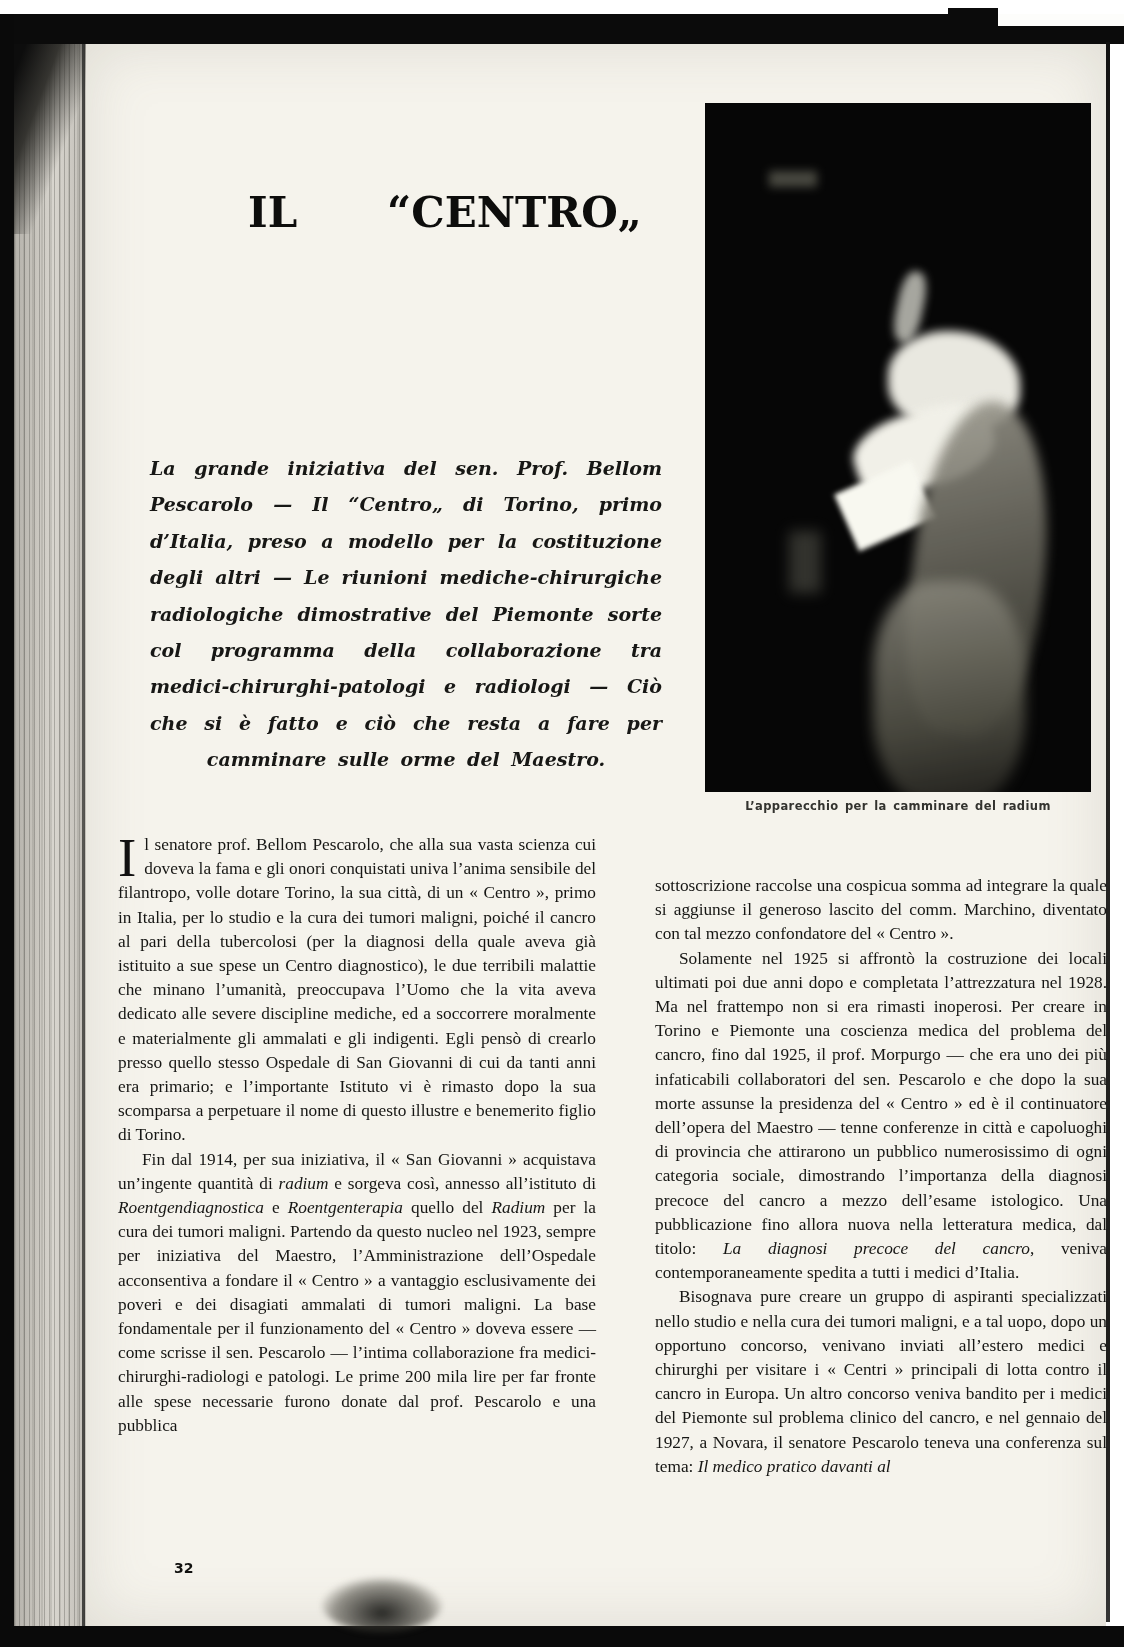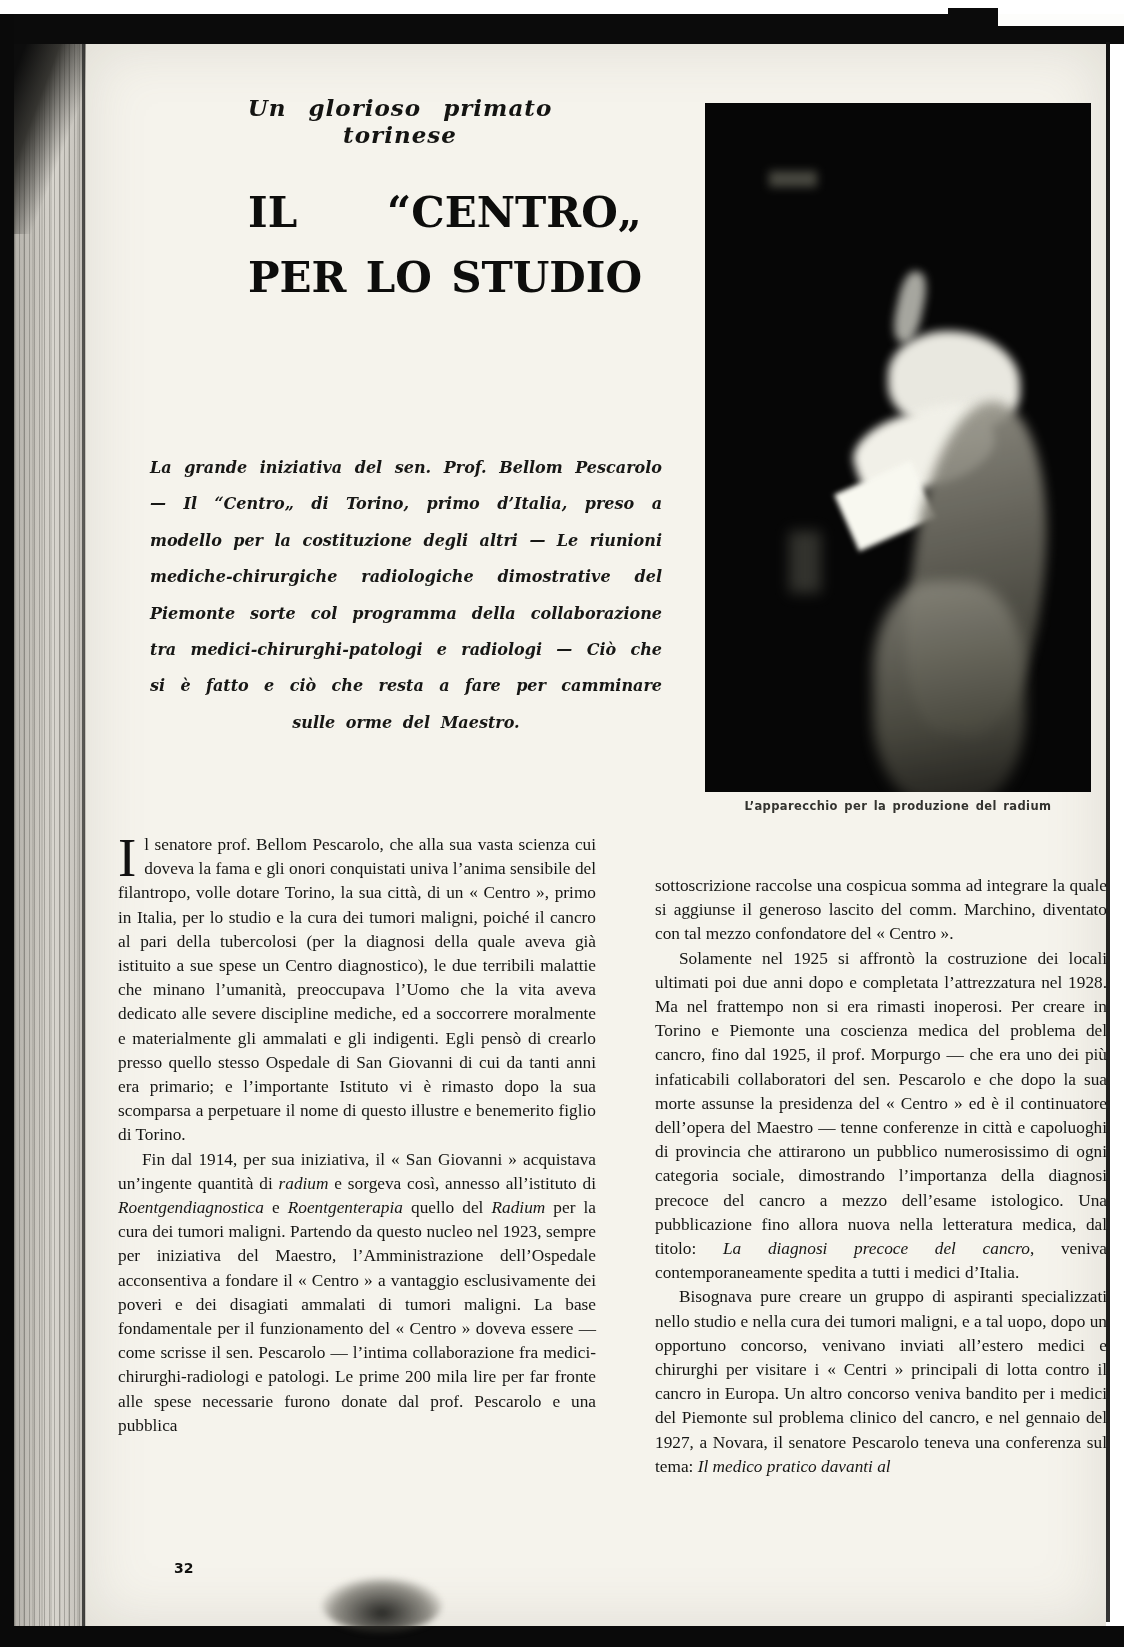--- a/index.html
+++ b/index.html
@@ -28,21 +28,21 @@
         background:radial-gradient(ellipse at 50% 65%,rgba(28,28,25,.95),rgba(70,68,60,.55) 55%,rgba(0,0,0,0) 78%);
         filter:blur(3px);}
   
   .kicker{position:absolute;left:188px;top:94px;width:424px;text-align:center;
         font-family:"DejaVu Serif",serif;font-style:italic;font-weight:bold;font-size:23px;
         word-spacing:13px;letter-spacing:1px;color:#141412;}
   .title{position:absolute;left:212px;top:180px;width:430px;font-family:"DejaVu Serif",serif;
         font-weight:bold;font-size:42px;color:#0d0d0c;}
   .title-line{text-align:justify;text-align-last:justify;line-height:65px;white-space:nowrap;margin-left:36px;}
   .lead{position:absolute;left:150px;top:450px;width:512px;font-family:"DejaVu Serif",serif;
-        font-style:italic;font-weight:bold;font-size:16px;line-height:36.4px;
+        font-style:italic;font-weight:bold;font-size:19px;line-height:36.4px;
         text-align:justify;text-align-last:center;word-spacing:5px;color:#171715;}
   
   .photo-frame{position:absolute;left:705px;top:103px;width:386px;height:689px;background:#060606;overflow:hidden;}
   .photo-frame div{position:absolute;}
   .f-spot{left:64px;top:68px;width:48px;height:16px;background:#59594f;filter:blur(5px);opacity:.8;}
   .f-hand{left:192px;top:168px;width:26px;height:72px;background:#cfcfc6;filter:blur(4px);
           transform:rotate(12deg);opacity:.8;border-radius:40%;}
   .f-shoulder{left:183px;top:228px;width:132px;height:98px;background:#e9e8e0;filter:blur(5px);
           border-radius:50% 60% 40% 50%;}
   .f-sleeve{left:148px;top:308px;width:142px;height:76px;background:#f1f0e8;filter:blur(4px);
@@ -79,38 +79,36 @@
   <div class="band-top-notch"></div>
   <div class="band-top-thin"></div>
   <div class="edge-left"></div>
   <div class="stack"></div>
   <div class="stack-wedge"></div>
   <div class="stack-line"></div>
   <div class="edge-right"></div>
   <div class="band-bottom"></div>
   <div class="smudge"></div>
 
-  <div class="kicker">Un glorioso primato torinese</div>
   <div class="title">
       <div class="title-line">IL “CENTRO„</div>
-      <div class="title-line">PER LO STUDIO</div>
     </div>
   <div class="lead">La grande iniziativa del sen. Prof. Bellom Pescarolo — Il “Centro„ di Torino, primo d’Italia, preso a modello per la costituzione degli altri — Le riunioni mediche-chirurgiche radiologiche dimostrative del Piemonte sorte col programma della collaborazione tra medici-chirurghi-patologi e radiologi — Ciò che si è fatto e ciò che resta a fare per camminare sulle orme del Maestro.</div>
 
   <div class="photo-frame">
     <div class="f-spot"></div>
     <div class="f-hand"></div>
     <div class="f-shoulder"></div>
     <div class="f-sleeve"></div>
     <div class="f-paper"></div>
     <div class="f-coat"></div>
     <div class="f-coat2"></div>
     <div class="f-spot2"></div>
   </div>
-  <div class="photo-caption">L’apparecchio per la produzione del radium</div>
+  <div class="photo-caption">L’apparecchio per la camminare del radium</div>
 
   <div class="col col-left">
       <p class="body-para"><span class="drop-cap">I</span><span>l senatore prof. Bellom Pescarolo, che alla sua vasta scienza cui doveva la fama e gli onori conquistati univa l’anima sensibile del filantropo, volle dotare Torino, la sua città, di un « Centro », primo in Italia, per lo studio e la cura dei tumori maligni, poiché il cancro al pari della tubercolosi (per la diagnosi della quale aveva già istituito a sue spese un Centro diagnostico), le due terribili malattie che minano l’umanità, preoccupava l’Uomo che la vita aveva dedicato alle severe discipline mediche, ed a soccorrere moralmente e materialmente gli ammalati e gli indigenti. Egli pensò di crearlo presso quello stesso Ospedale di San Giovanni di cui da tanti anni era primario; e l’importante Istituto vi è rimasto dopo la sua scomparsa a perpetuare il nome di questo illustre e benemerito figlio di Torino.</span></p>
       <p class="body-para indent"><span>Fin dal 1914, per sua iniziativa, il « San Giovanni » acquistava un’ingente quantità di </span><span class="it">radium</span><span> e sorgeva così, annesso all’istituto di </span><span class="it">Roentgendiagnostica</span><span> e </span><span class="it">Roentgenterapia</span><span> quello del </span><span class="it">Radium</span><span> per la cura dei tumori maligni. Partendo da questo nucleo nel 1923, sempre per iniziativa del Maestro, l’Amministrazione dell’Ospedale acconsentiva a fondare il « Centro » a vantaggio esclusivamente dei poveri e dei disagiati ammalati di tumori maligni. La base fondamentale per il funzionamento del « Centro » doveva essere — come scrisse il sen. Pescarolo — l’intima collaborazione fra medici-chirurghi-radiologi e patologi. Le prime 200 mila lire per far fronte alle spese necessarie furono donate dal prof. Pescarolo e una pubblica</span></p>
     </div>
   <div class="col col-right">
       <p class="body-para"><span>sottoscrizione raccolse una cospicua somma ad integrare la quale si aggiunse il generoso lascito del comm. Marchino, diventato con tal mezzo confondatore del « Centro ».</span></p>
       <p class="body-para indent"><span>Solamente nel 1925 si affrontò la costruzione dei locali ultimati poi due anni dopo e completata l’attrezzatura nel 1928. Ma nel frattempo non si era rimasti inoperosi. Per creare in Torino e Piemonte una coscienza medica del problema del cancro, fino dal 1925, il prof. Morpurgo — che era uno dei più infaticabili collaboratori del sen. Pescarolo e che dopo la sua morte assunse la presidenza del « Centro » ed è il continuatore dell’opera del Maestro — tenne conferenze in città e capoluoghi di provincia che attirarono un pubblico numerosissimo di ogni categoria sociale, dimostrando l’importanza della diagnosi precoce del cancro a mezzo dell’esame istologico. Una pubblicazione fino allora nuova nella letteratura medica, dal titolo: </span><span class="it">La diagnosi precoce del cancro</span><span>, veniva contemporaneamente spedita a tutti i medici d’Italia.</span></p>
       <p class="body-para indent"><span>Bisognava pure creare un gruppo di aspiranti specializzati nello studio e nella cura dei tumori maligni, e a tal uopo, dopo un opportuno concorso, venivano inviati all’estero medici e chirurghi per visitare i « Centri » principali di lotta contro il cancro in Europa. Un altro concorso veniva bandito per i medici del Piemonte sul problema clinico del cancro, e nel gennaio del 1927, a Novara, il senatore Pescarolo teneva una conferenza sul tema: </span><span class="it">Il medico pratico davanti al</span></p>
     </div>

